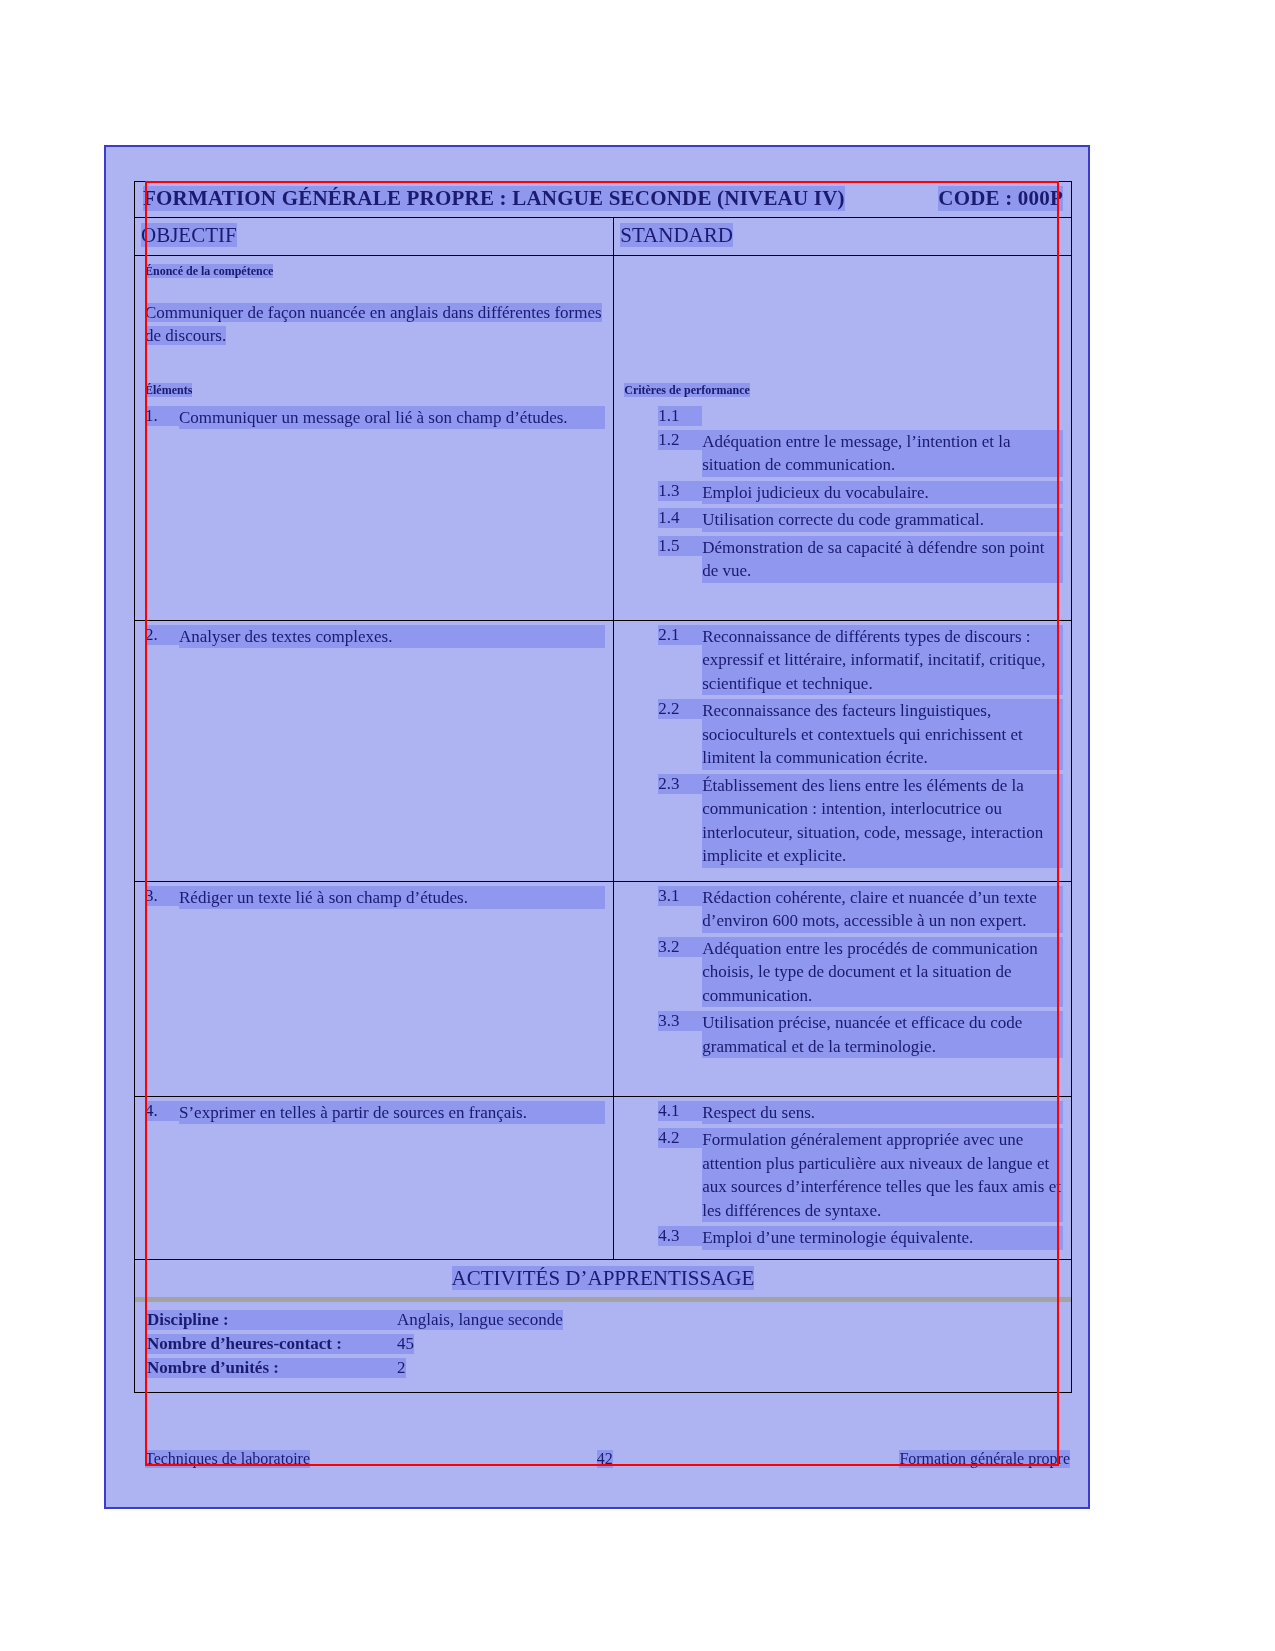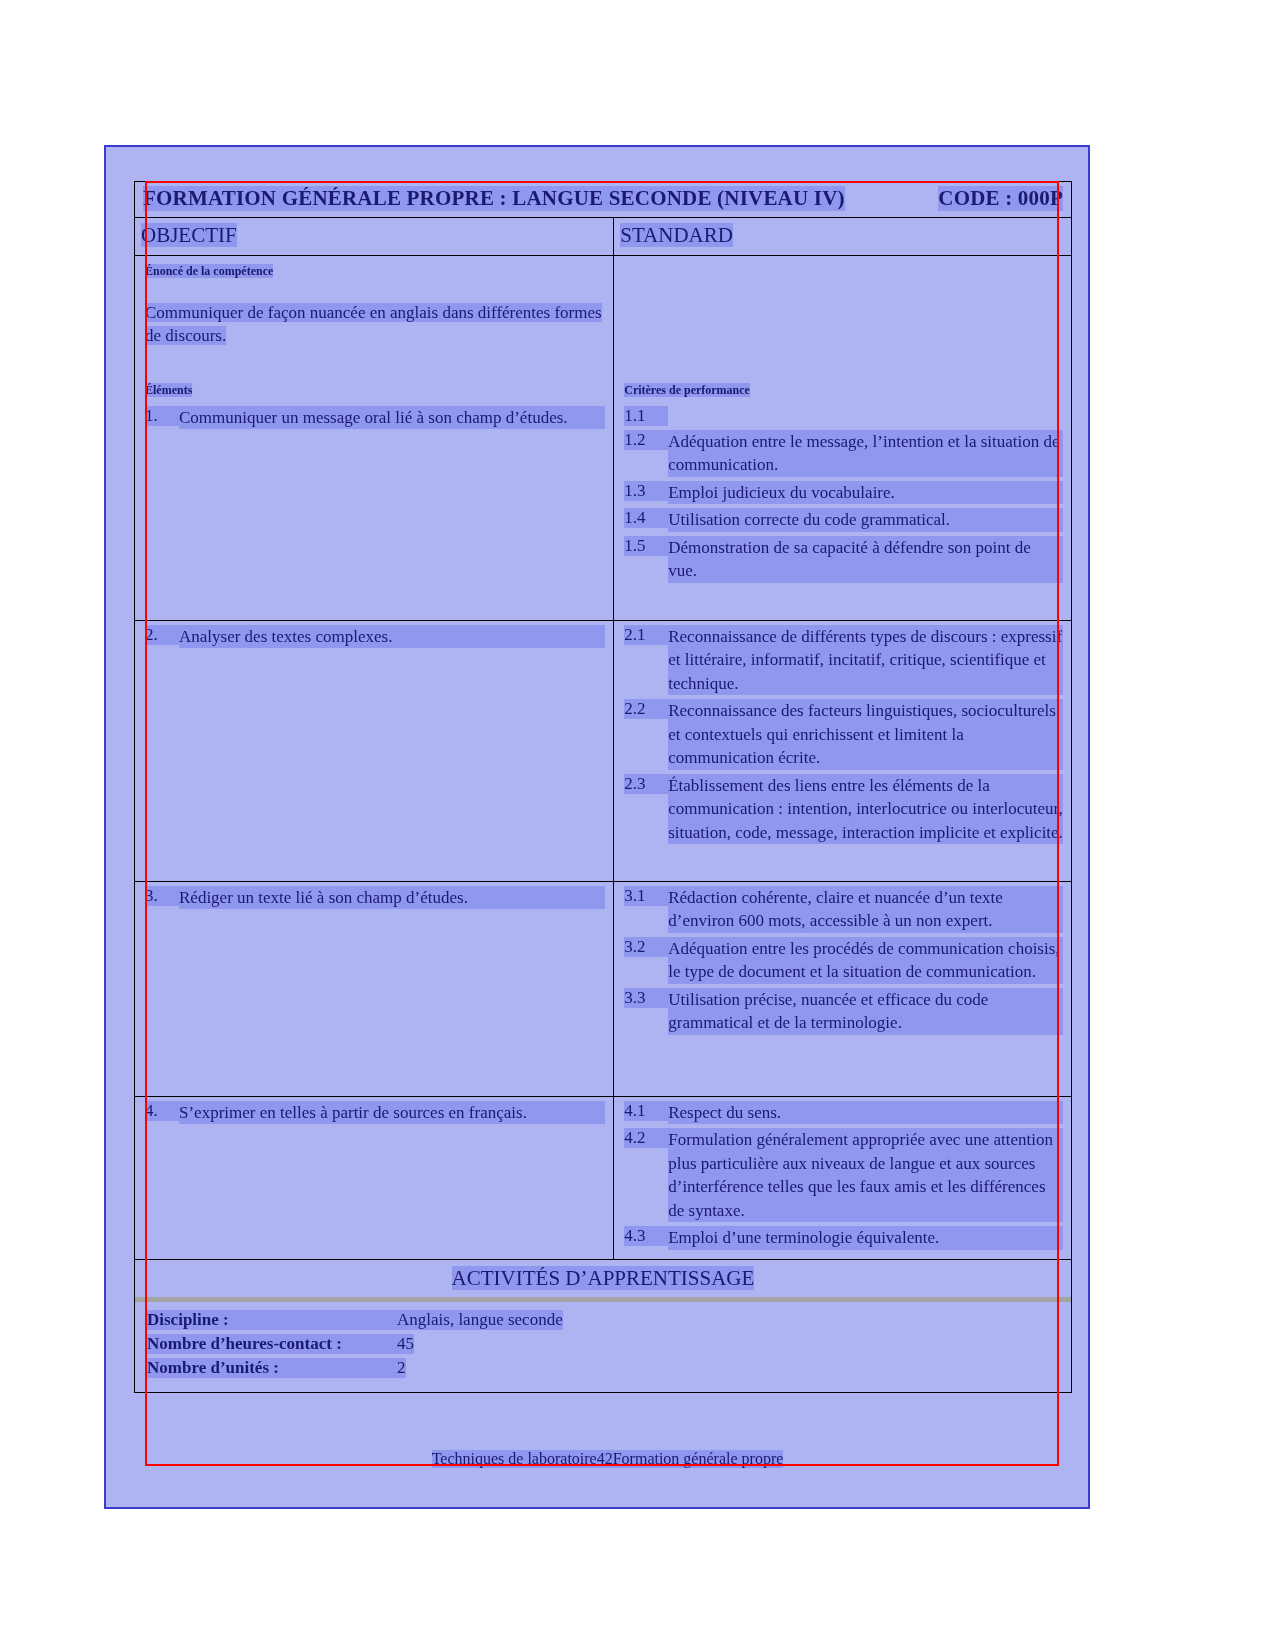--- a/index.html
+++ b/index.html
@@ -108,20 +108,21 @@
   }
   .item .num {
     width: 34px;
     flex: 0 0 34px;
     font-size: 17px;
     color: #1a1a6e;
   }
   .item .num.wide {
     width: 44px;
     flex: 0 0 44px;
+    margin-left: 34px;
   }
   .item .body {
     flex: 1;
     font-size: 17px;
     color: #1a1a6e;
     line-height: 1.38;
   }
   .subrow {
     display: flex;
     width: 100%;
@@ -162,21 +163,21 @@
     flex: 0 0 250px;
   }
   .info-value { }
 
   .footer {
     position: absolute;
     left: 145px;
     top: 1450px;
     width: 925px;
     display: flex;
-    justify-content: center;
+    justify-content: space-between;
     font-size: 16px;
     color: #1a1a6e;
     z-index: 10;
   }
 </style>
 </head>
 <body>
 
 <div class="page-selection"></div>
 

